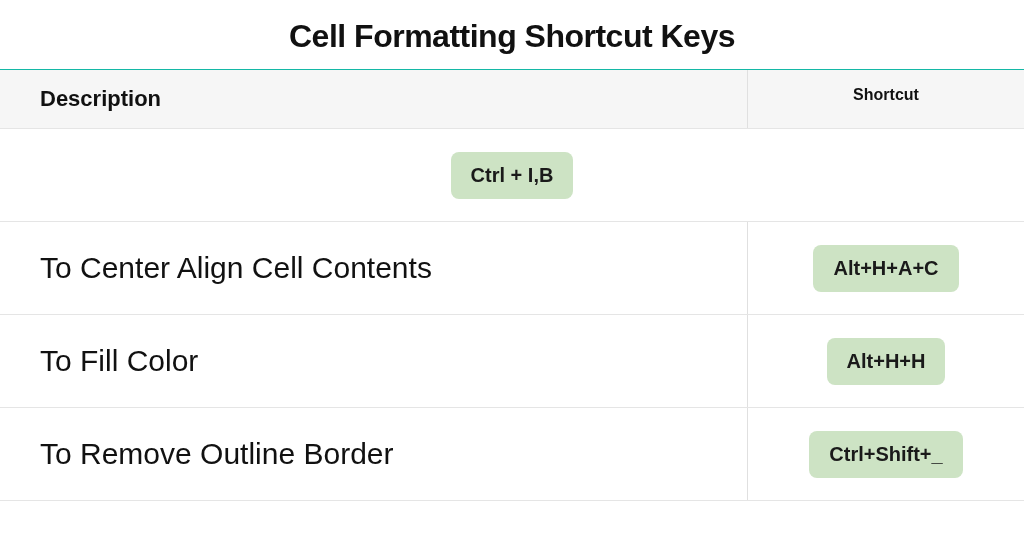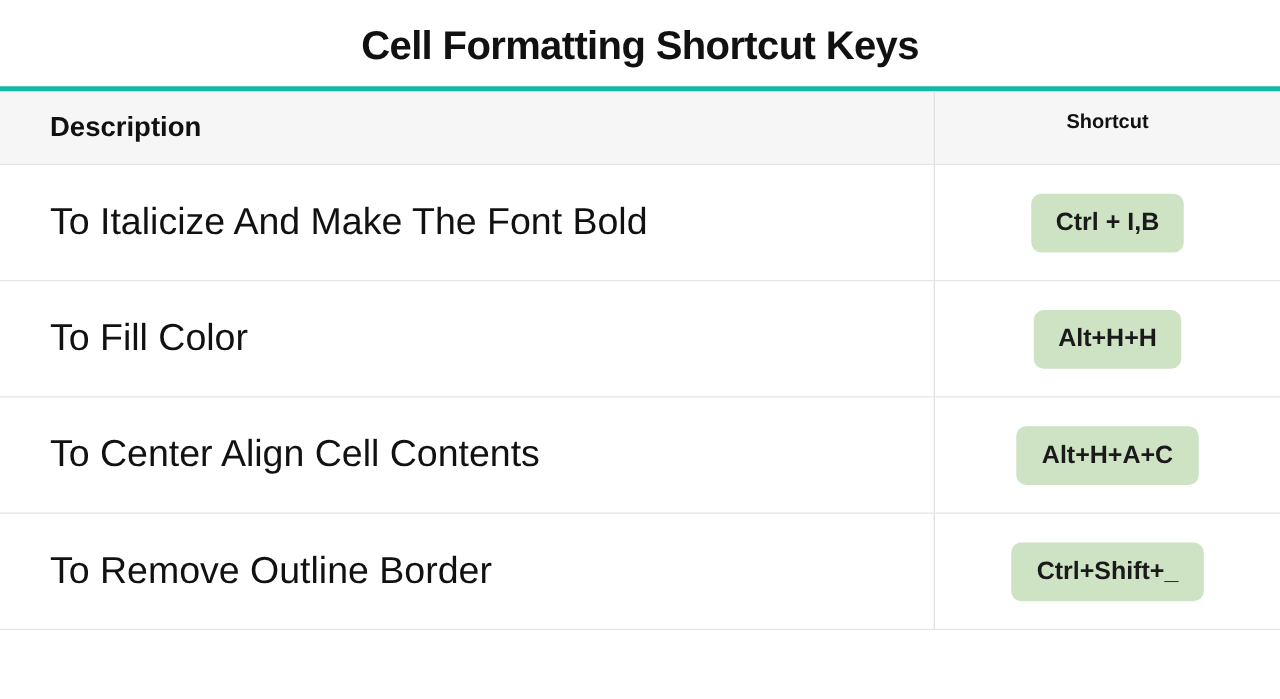--- a/index.html
+++ b/index.html
@@ -21,21 +21,21 @@
       color: #111;
       padding: 18px 0 14px 0;
       letter-spacing: -0.5px;
     }
     .table {
       width: 100%;
     }
     .header-row {
       display: flex;
       background: #f6f6f6;
-      border-top: 4px solid #14b8a6;
+      border-top: 1px solid #14b8a6;
       border-bottom: 1px solid #e5e5e5;
     }
     .header-desc {
       flex: 0 0 748px;
       padding: 16px 0 16px 40px;
       font-size: 22px;
       font-weight: 800;
       color: #111;
       border-right: 1px solid #e0e0e0;
     }
@@ -86,37 +86,36 @@
 
 <div class="page-title">Cell Formatting Shortcut Keys</div>
 
 <div class="table">
   <div class="header-row">
     <div class="header-desc">Description</div>
     <div class="header-shortcut">Shortcut</div>
   </div>
 
   <div class="data-row">
-    <div class="desc-cell">To Italicize And Make The Font Bold</div>
     <div class="shortcut-cell">
       <div class="shortcut-badge">Ctrl + I,B</div>
+    </div>
+  </div>
+
+  <div class="data-row">
+    <div class="desc-cell">To Center Align Cell Contents</div>
+    <div class="shortcut-cell">
+      <div class="shortcut-badge">Alt+H+A+C</div>
     </div>
   </div>
 
   <div class="data-row">
     <div class="desc-cell">To Fill Color</div>
     <div class="shortcut-cell">
       <div class="shortcut-badge">Alt+H+H</div>
-    </div>
-  </div>
-
-  <div class="data-row">
-    <div class="desc-cell">To Center Align Cell Contents</div>
-    <div class="shortcut-cell">
-      <div class="shortcut-badge">Alt+H+A+C</div>
     </div>
   </div>
 
 
   <div class="data-row">
     <div class="desc-cell">To Remove Outline Border</div>
     <div class="shortcut-cell">
       <div class="shortcut-badge">Ctrl+Shift+_</div>
     </div>
   </div>

